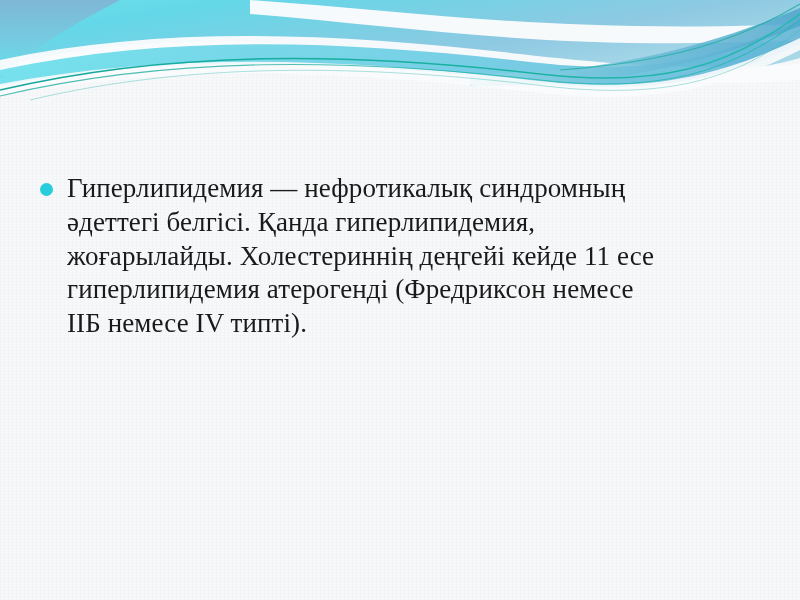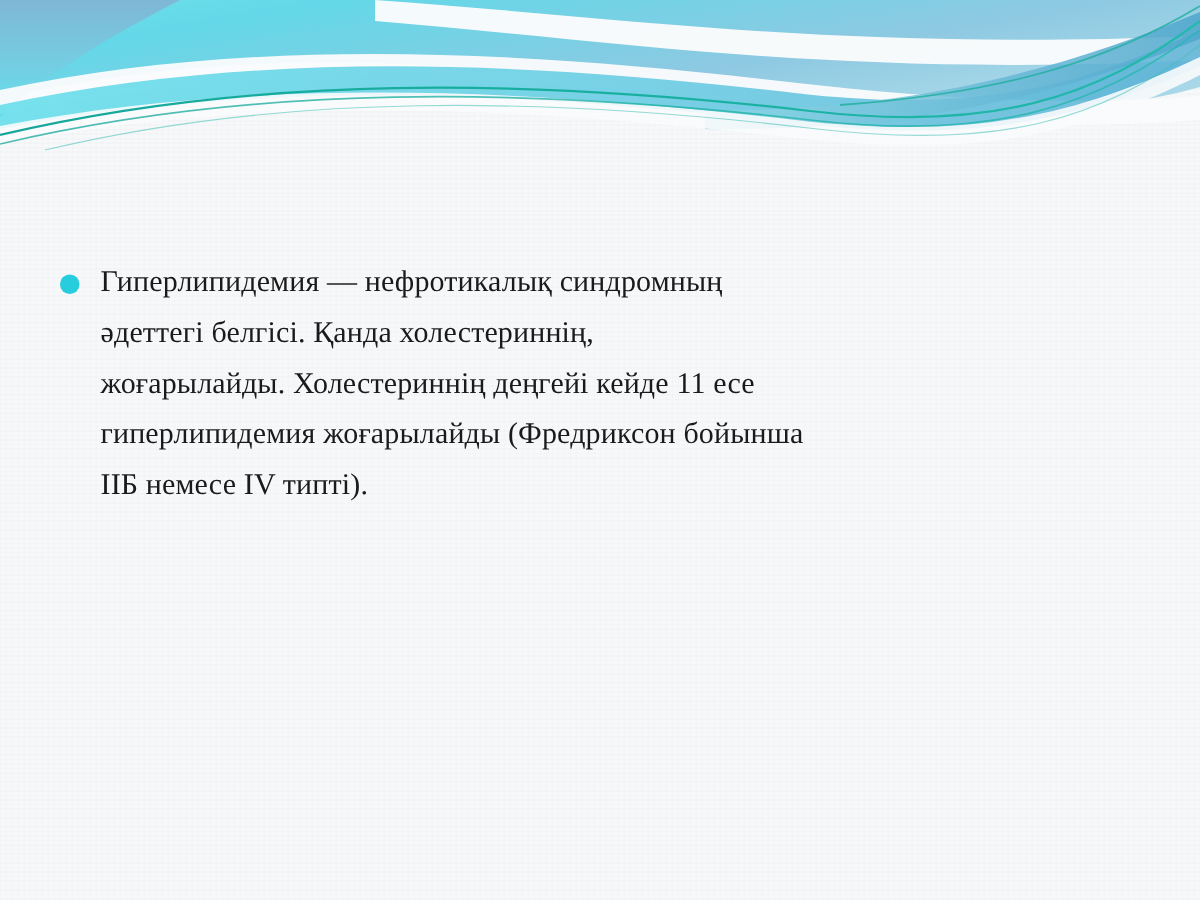--- a/index.html
+++ b/index.html
@@ -71,21 +71,21 @@
     width: 13px;
     height: 13px;
     border-radius: 50%;
     background: #27CDDC;
     margin-top: 11px;
     margin-right: 14px;
   }
 
   .bullet-text {
     flex: 1 1 auto;
-    font-size: 20px;
+    font-size: 27px;
     line-height: 33.8px;
     color: #1a1a1a;
     letter-spacing: 0.1px;
     text-rendering: optimizeLegibility;
   }
   .bullet-text .ln {
     display: block;
     white-space: nowrap;
   }
 </style>
@@ -149,21 +149,21 @@
       <path d="M30,100 C190,62 360,64 545,86 C665,100 736,80 800,30" fill="none" stroke="#3FBFB4" stroke-width="0.8" opacity="0.55"></path>
       <path d="M560,70 C670,62 740,40 800,4" fill="none" stroke="#1FAE9F" stroke-width="1.2" opacity="0.8"></path>
     </svg>
   </div>
 
   <div id="content-body">
     <div class="bullet-block">
       <span class="bullet-marker"></span>
       <div class="bullet-text">
         <span class="ln">Гиперлипидемия — нефротикалық синдромның</span>
-        <span class="ln">әдеттегі белгісі. Қанда холестериннің,</span>
+        <span class="ln">әдеттегі белгісі. Қанда гиперлипидемия,</span>
         <span class="ln">жоғарылайды. Холестериннің деңгейі кейде 11 есе</span>
-        <span class="ln">гиперлипидемия жоғарылайды (Фредриксон бойынша</span>
+        <span class="ln">гиперлипидемия атерогенді (Фредриксон немесе</span>
         <span class="ln">IIБ немесе IV типті).</span>
       </div>
     </div>
   </div>
 
 </div>
 
 </body></html>

